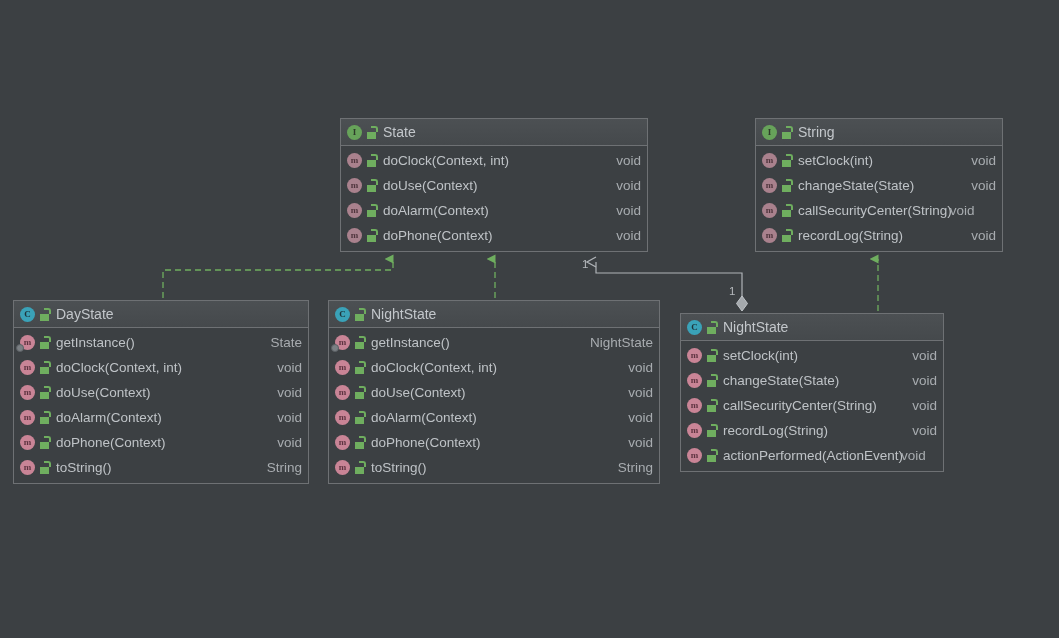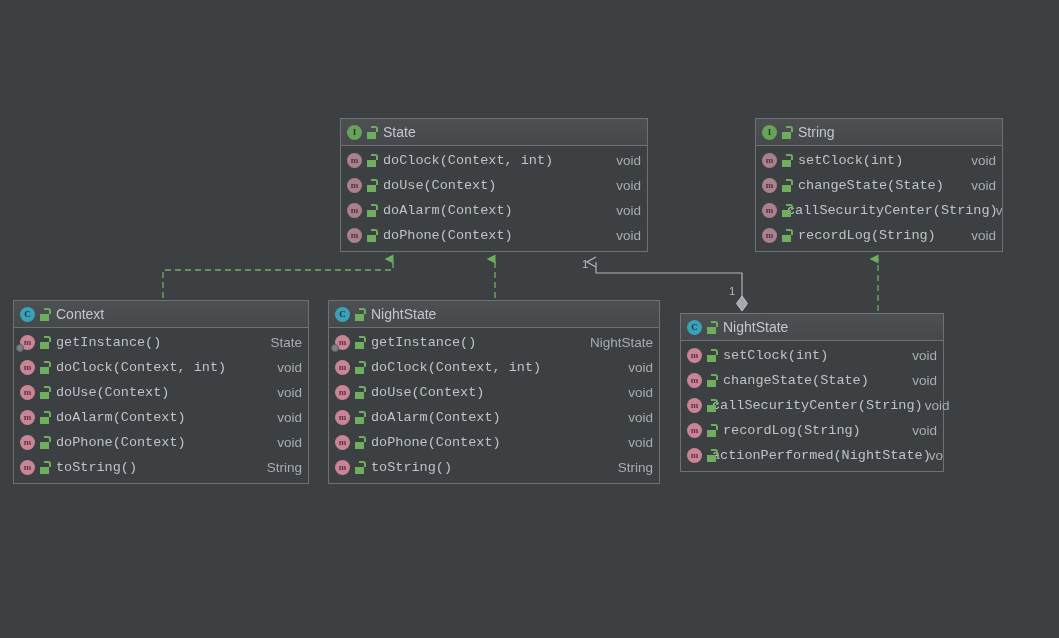--- a/index.html
+++ b/index.html
@@ -48,21 +48,20 @@
     padding: 0 6px;
     box-sizing: border-box;
     position: relative;
   }
   .member-name {
     font-size: 13.5px;
     color: #bfc3c7;
     margin-left: 5px;
     white-space: nowrap;
     flex: 0 0 auto;
-    font-family: Liberation Mono, monospace;
   }
   .member-type {
     font-size: 13.5px;
     color: #a8acb0;
     margin-left: auto;
     white-space: nowrap;
     padding-left: 2px;
     flex: 0 0 auto;
   }
   .uml-row.clipped {
@@ -315,21 +314,21 @@
 
   <div class="uml-box" style="left:13px; top:300px; width:296px;">
     <div class="uml-header">
       <span class="ico">
         <span class="ico-circle ico-class">C</span>
       </span>
       <span class="ico-lock">
         <span class="shackle"></span>
           <span class="body"></span>
       </span>
-      <span class="uml-title">Context</span>
+      <span class="uml-title">DayState</span>
     </div>
     <div class="uml-members">
       <div class="uml-row">
         <span class="ico">
           <span class="ico-circle ico-method">m</span>
             <span class="static-badge"></span>
         </span>
         <span class="ico-lock">
             <span class="shackle"></span>
             <span class="body"></span>
@@ -534,19 +533,19 @@
         <span class="member-type">void</span>
       </div>
       <div class="uml-row clipped">
         <span class="ico">
             <span class="ico-circle ico-method">m</span>
           </span>
         <span class="ico-lock">
             <span class="shackle"></span>
             <span class="body"></span>
           </span>
-        <span class="member-name">actionPerformed(NightState)</span>
+        <span class="member-name">actionPerformed(ActionEvent)</span>
         <span class="member-type">void</span>
       </div>
     </div>
   </div>
 
 </div>
 
 </body></html>

